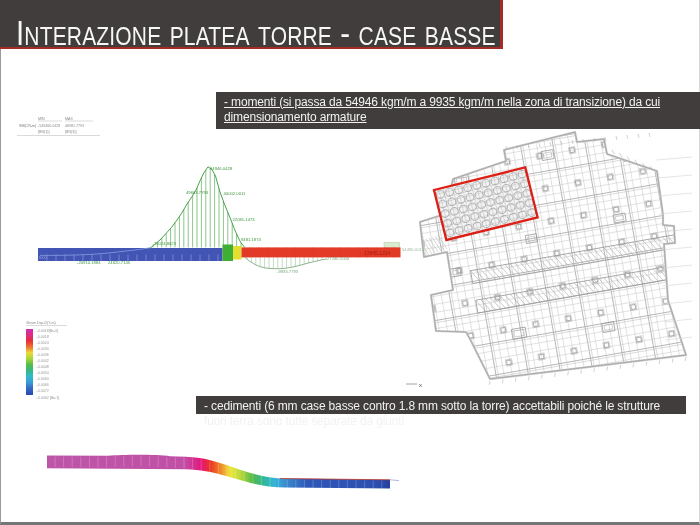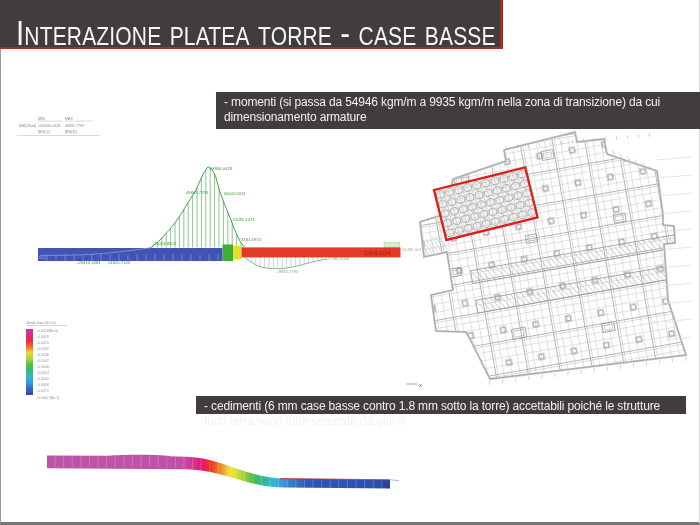--- a/index.html
+++ b/index.html
@@ -1,20 +1,20 @@
 <!DOCTYPE html>
 <html><head><meta charset="utf-8">
 <style>
 html,body{margin:0;padding:0;}
 body{width:700px;height:525px;overflow:hidden;background:#fff;font-family:"Liberation Sans",sans-serif;}
 .slide{position:absolute;left:0;top:0;width:700px;height:525px;background:#fff;border-left:1px solid #9b9b9b;border-right:1px solid #d8d8d8;border-bottom:3px solid #757575;box-sizing:border-box;}
 .titlebar{position:absolute;left:0;top:0;width:500px;height:47px;background:#403d3c;border-right:3px solid #a62b25;border-bottom:2px solid #a62b25;}
 .title{position:absolute;left:16px;top:15px;color:#f7f7f7;font-size:35px;line-height:35px;font-variant:small-caps;letter-spacing:0.2px;transform:scaleX(0.84);transform-origin:left top;white-space:nowrap;}
 .note{position:absolute;background:#403d3c;color:#f2f2f2;font-size:12px;letter-spacing:-0.15px;line-height:15.5px;padding:2.5px 0 2px 8px;white-space:nowrap;box-sizing:border-box;}
-.note1{left:216px;top:92px;width:484px;height:37px;}
+.note1{left:216px;top:92px;width:484px;height:37px;text-decoration:underline;}
 .note2{left:196px;top:396px;width:490px;height:18px;}
 svg text{font-family:"Liberation Sans",sans-serif;}
 </style></head>
 <body>
 
 <div class="slide"></div>
 
 <div class="titlebar"></div>
 
 <div class="title">Interazione platea torre - case basse</div>

